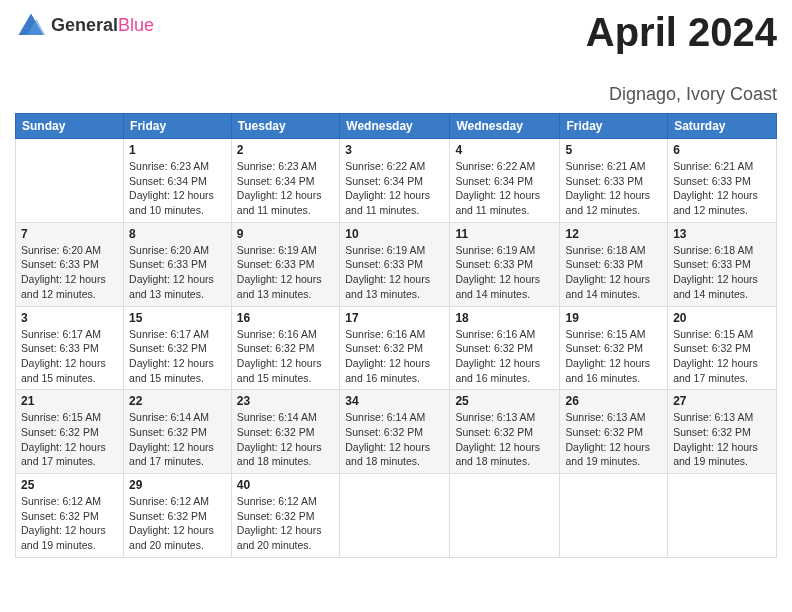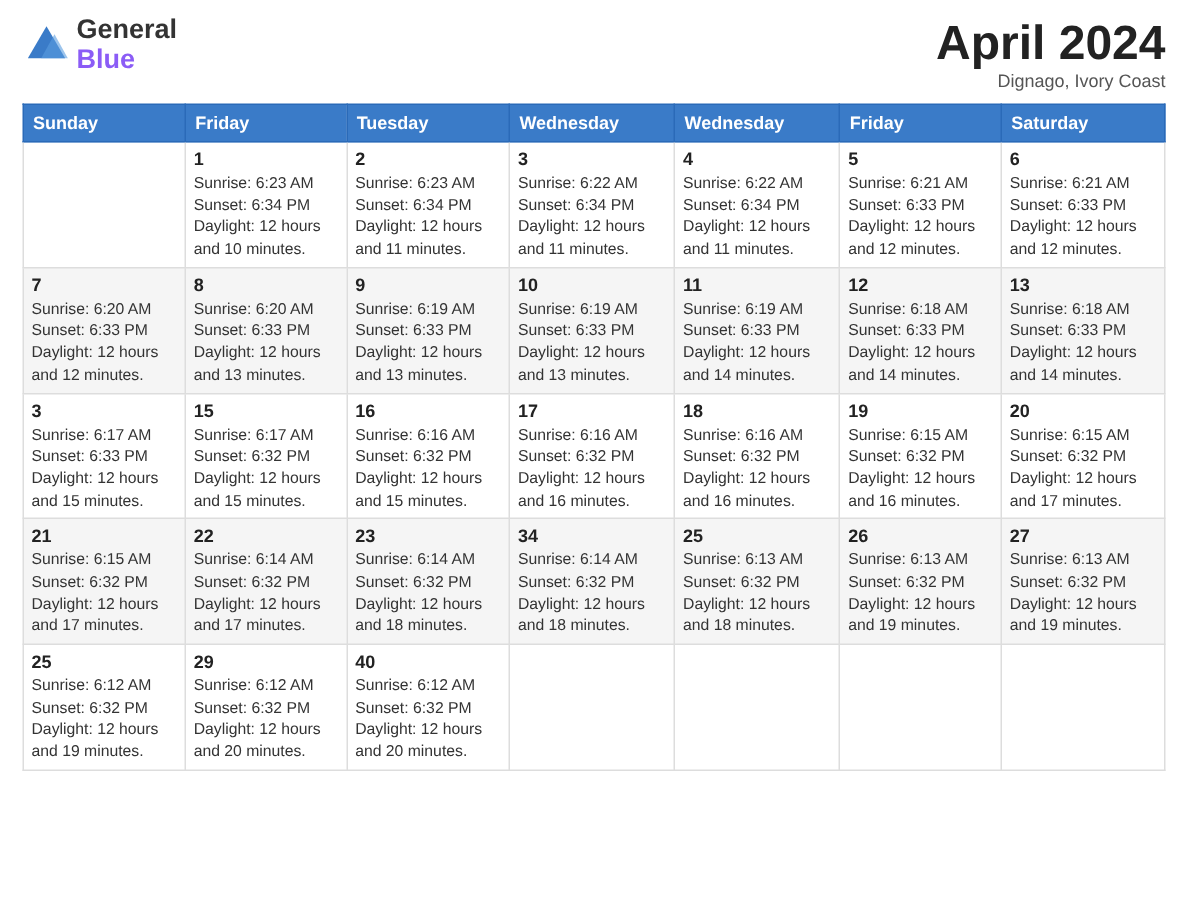--- a/index.html
+++ b/index.html
@@ -22,48 +22,49 @@
       align-items: flex-start;
       margin-bottom: 8px;
     }
     .logo {
       display: flex;
       align-items: center;
       gap: 4px;
     }
     .logo-text {
       display: flex;
-      flex-direction: column;
+      flex-direction: row;
       line-height: 1.1;
     }
     .logo-general {
       font-size: 18px;
       font-weight: bold;
       color: #333;
     }
     .logo-blue {
       font-size: 18px;
-      font-weight: bold;
-      color: #8b5cf6;
+      font-weight: normal;
+      color: #ec4899;
     }
     .logo-icon {
       width: 32px;
       height: 32px;
     }
     .title-block {
       text-align: right;
     }
     .title-month {
-      font-size: 32px;
+      font-size: 40px;
       font-weight: bold;
       color: #222;
     }
     .title-location {
-      font-size: 12px;
+      font-size: 18px;
       color: #555;
+      margin-top: 29px;
     }
     .calendar {
       width: 100%;
       border-collapse: collapse;
       font-size: 11px;
     }
     .calendar thead tr th {
       background-color: #3a7bc8;
       color: #fff;
       padding: 5px 6px;

